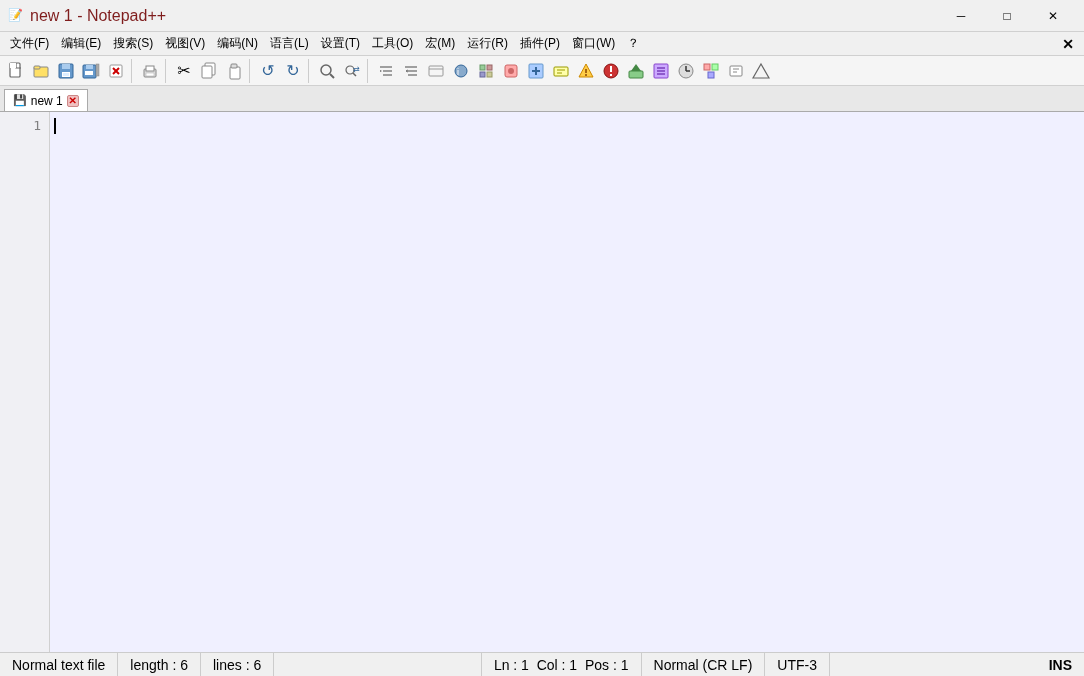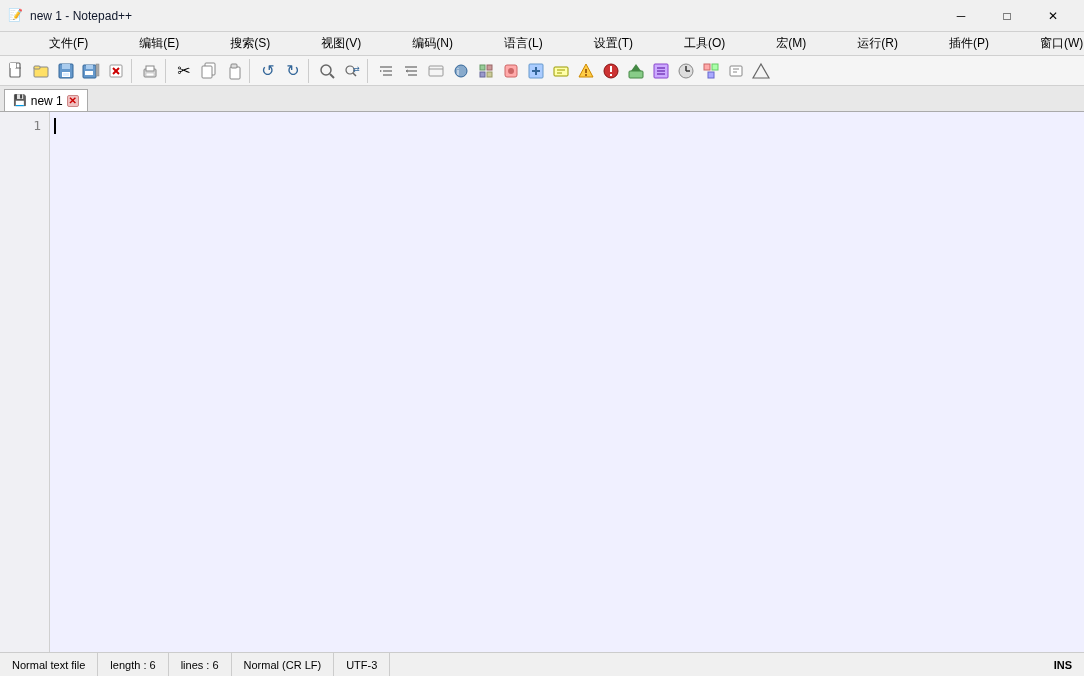--- a/index.html
+++ b/index.html
@@ -25,22 +25,22 @@
       user-select: none;
     }
     #title-bar .app-icon {
       width: 16px;
       height: 16px;
       margin-right: 6px;
       flex-shrink: 0;
     }
     #title-bar .title-text {
       flex: 1;
-      font-size: 12px;
-      color: #0f172a;
+      font-size: 16px;
+      color: #7f1d1d;
     }
     #title-bar .win-controls {
       display: flex;
       gap: 0;
     }
     #title-bar .win-btn {
       width: 46px;
       height: 32px;
       display: flex;
       align-items: center;
@@ -60,21 +60,20 @@
       align-items: center;
       padding: 0 4px;
       border-bottom: 1px solid #d0d0d0;
       font-size: 12px;
     }
     #menu-bar .menu-item {
       padding: 2px 6px;
       cursor: pointer;
       color: #000;
       white-space: nowrap;
-      margin-left: 39px;
     }
     .close-x-right {
       margin-left: auto;
       padding: 2px 8px;
       cursor: pointer;
       font-size: 14px;
       font-weight: bold;
     }
 
     
@@ -195,21 +194,21 @@
     }
     @keyframes blink { 0%,100%{opacity:1} 50%{opacity:0} }
 
     
     #status-bar {
       height: 24px;
       background: #f0f0f0;
       border-top: 1px solid #ccc;
       display: flex;
       align-items: flex-end;
-      font-size: 11px;
+      font-size: 14px;
       color: #000;
       padding: 0;
     }
     .status-section {
       padding: 0 12px;
       height: 100%;
       display: flex;
       align-items: center;
       border-right: 1px solid #ccc;
       white-space: nowrap;
@@ -464,20 +463,27 @@
 <div id="status-bar">
   <div class="status-section">
     <span>Normal text file</span>
   </div>
   <div class="status-section">
     <span>length : 6</span>
   </div>
   <div class="status-section">
     <span>lines : 6</span>
   </div>
+  <div class="status-section" style="margin-left:auto;border-left:1px solid #ccc; margin-left: auto;">
+    <span>Ln : 1</span>
+    &nbsp;&nbsp;
+    <span>Col : 1</span>
+    &nbsp;&nbsp;
+    <span>Pos : 1</span>
+  </div>
   <div class="status-section">
     <span>Normal (CR LF)</span>
   </div>
   <div class="status-section">
     <span>UTF-3</span>
   </div>
   <div class="status-section" style="border-right:none;font-weight:bold;">
     <span>INS</span>
   </div>
 </div>

